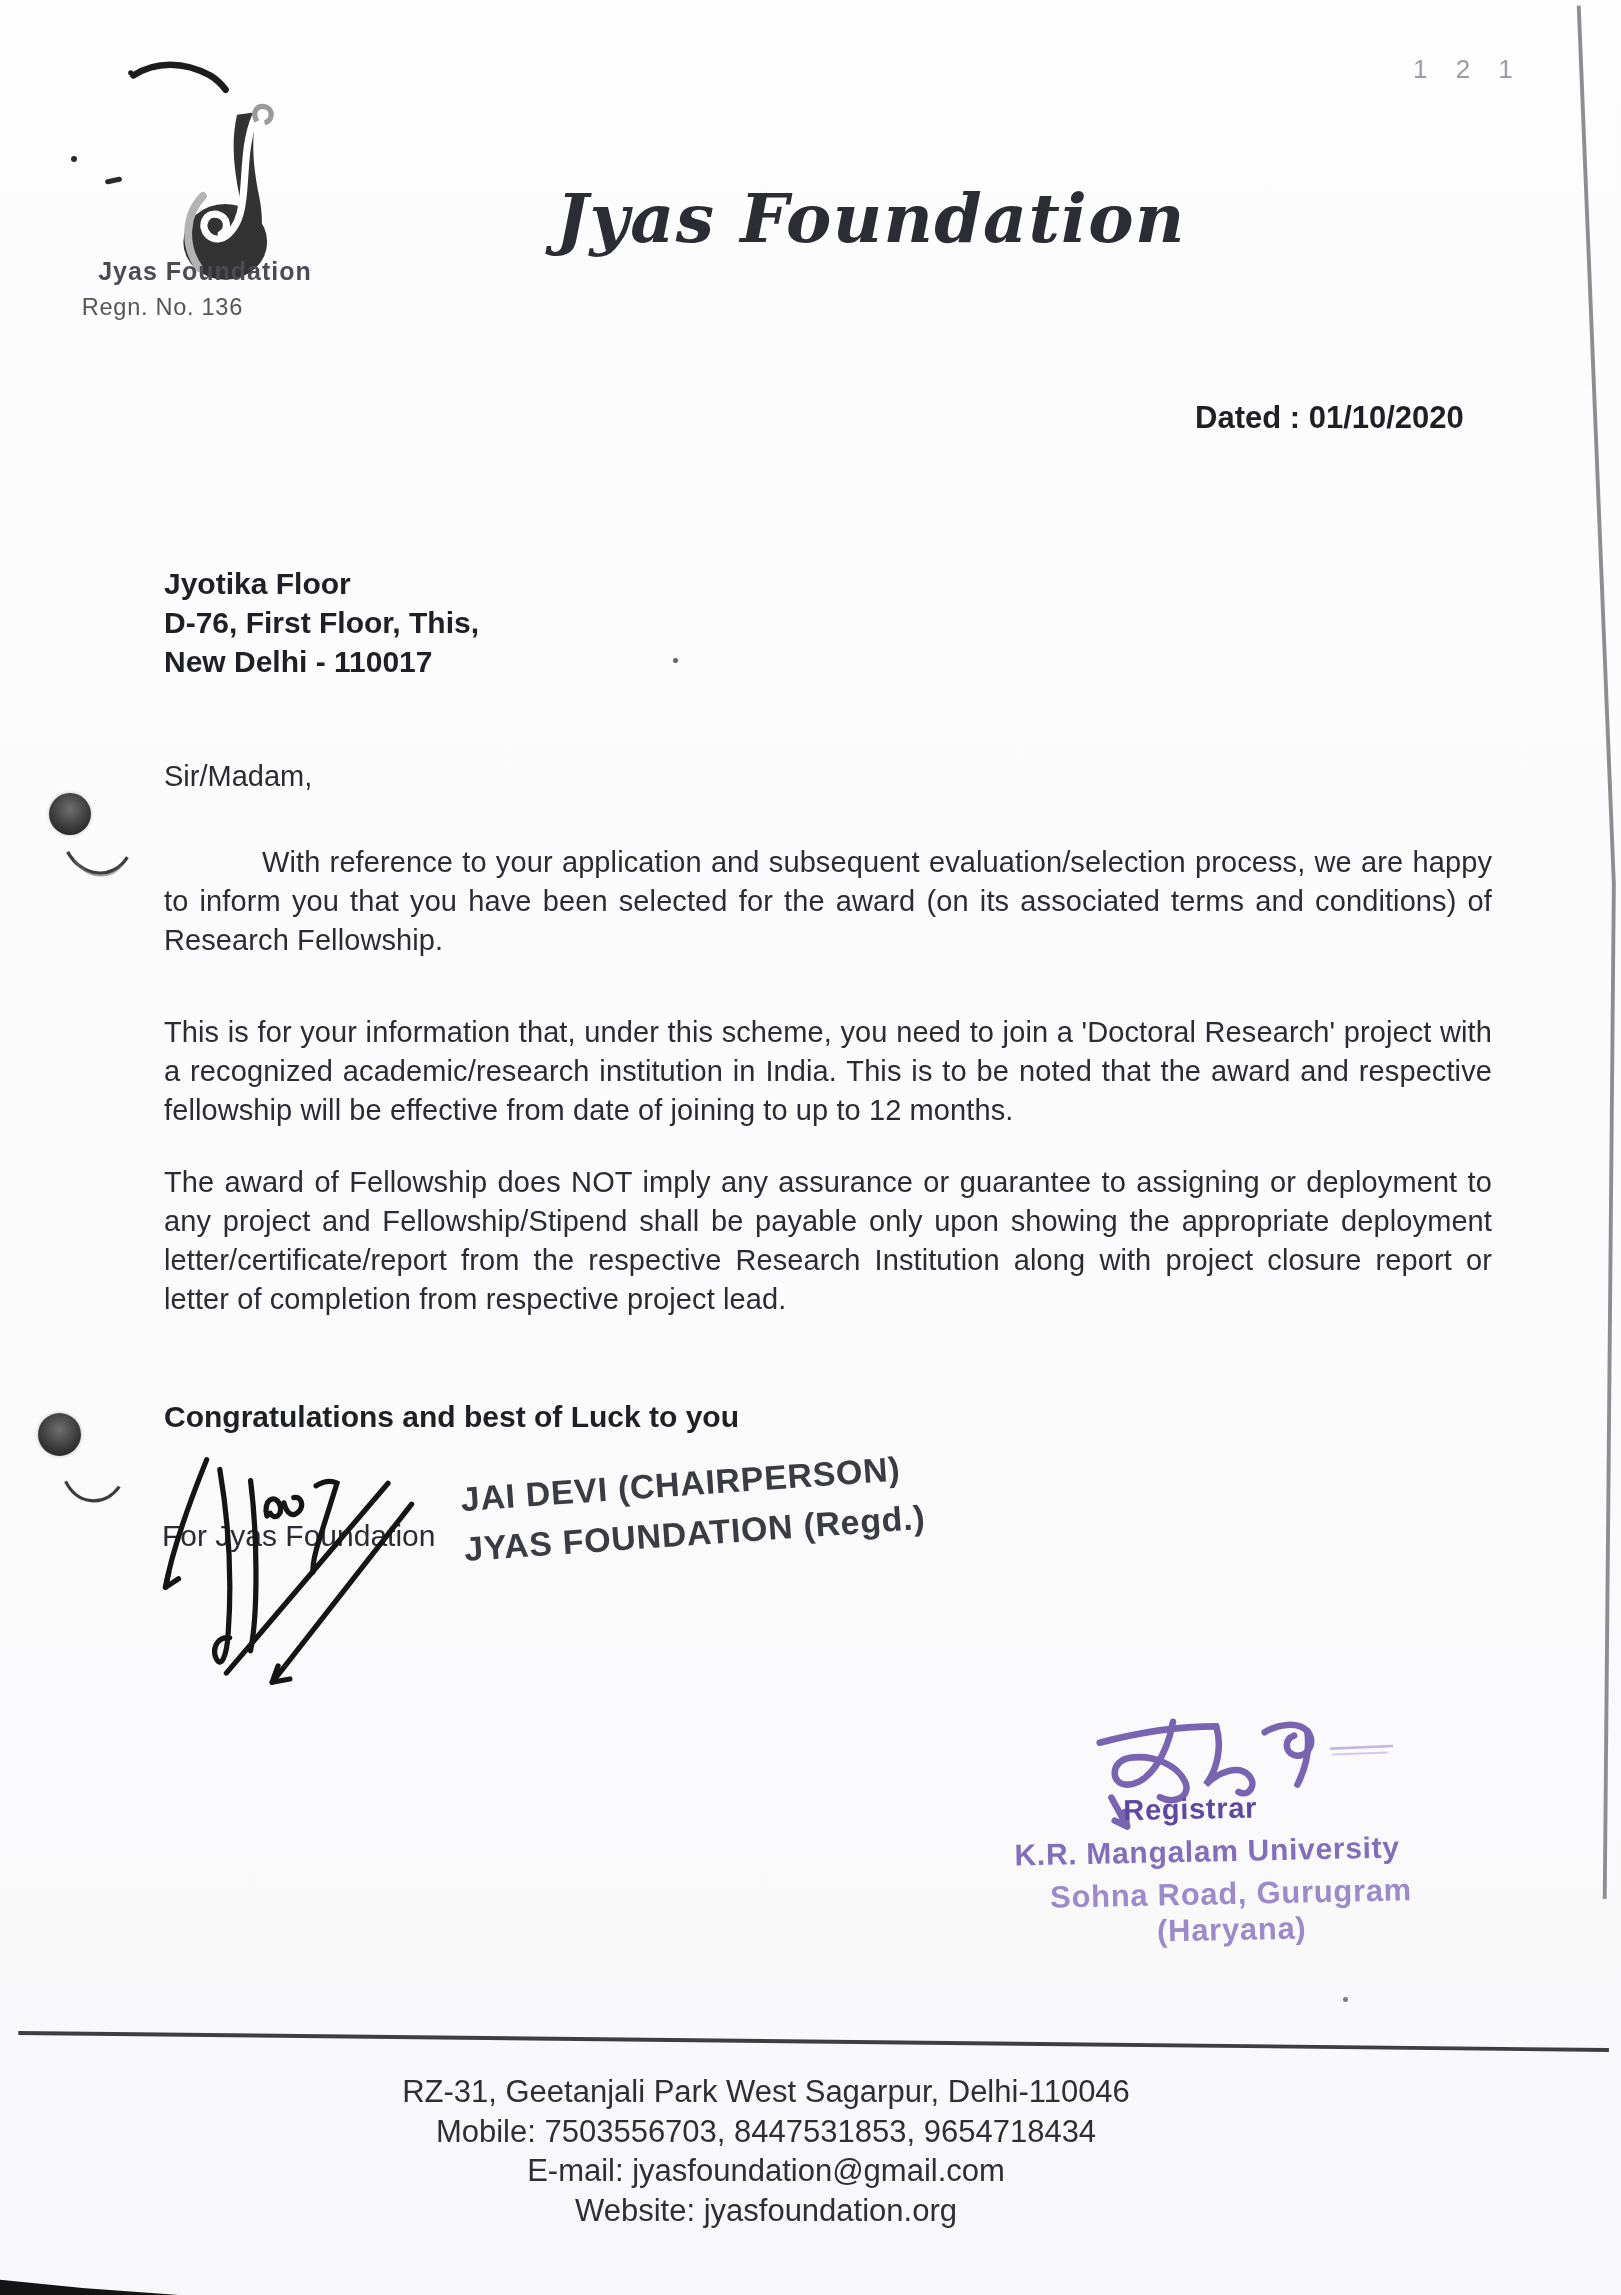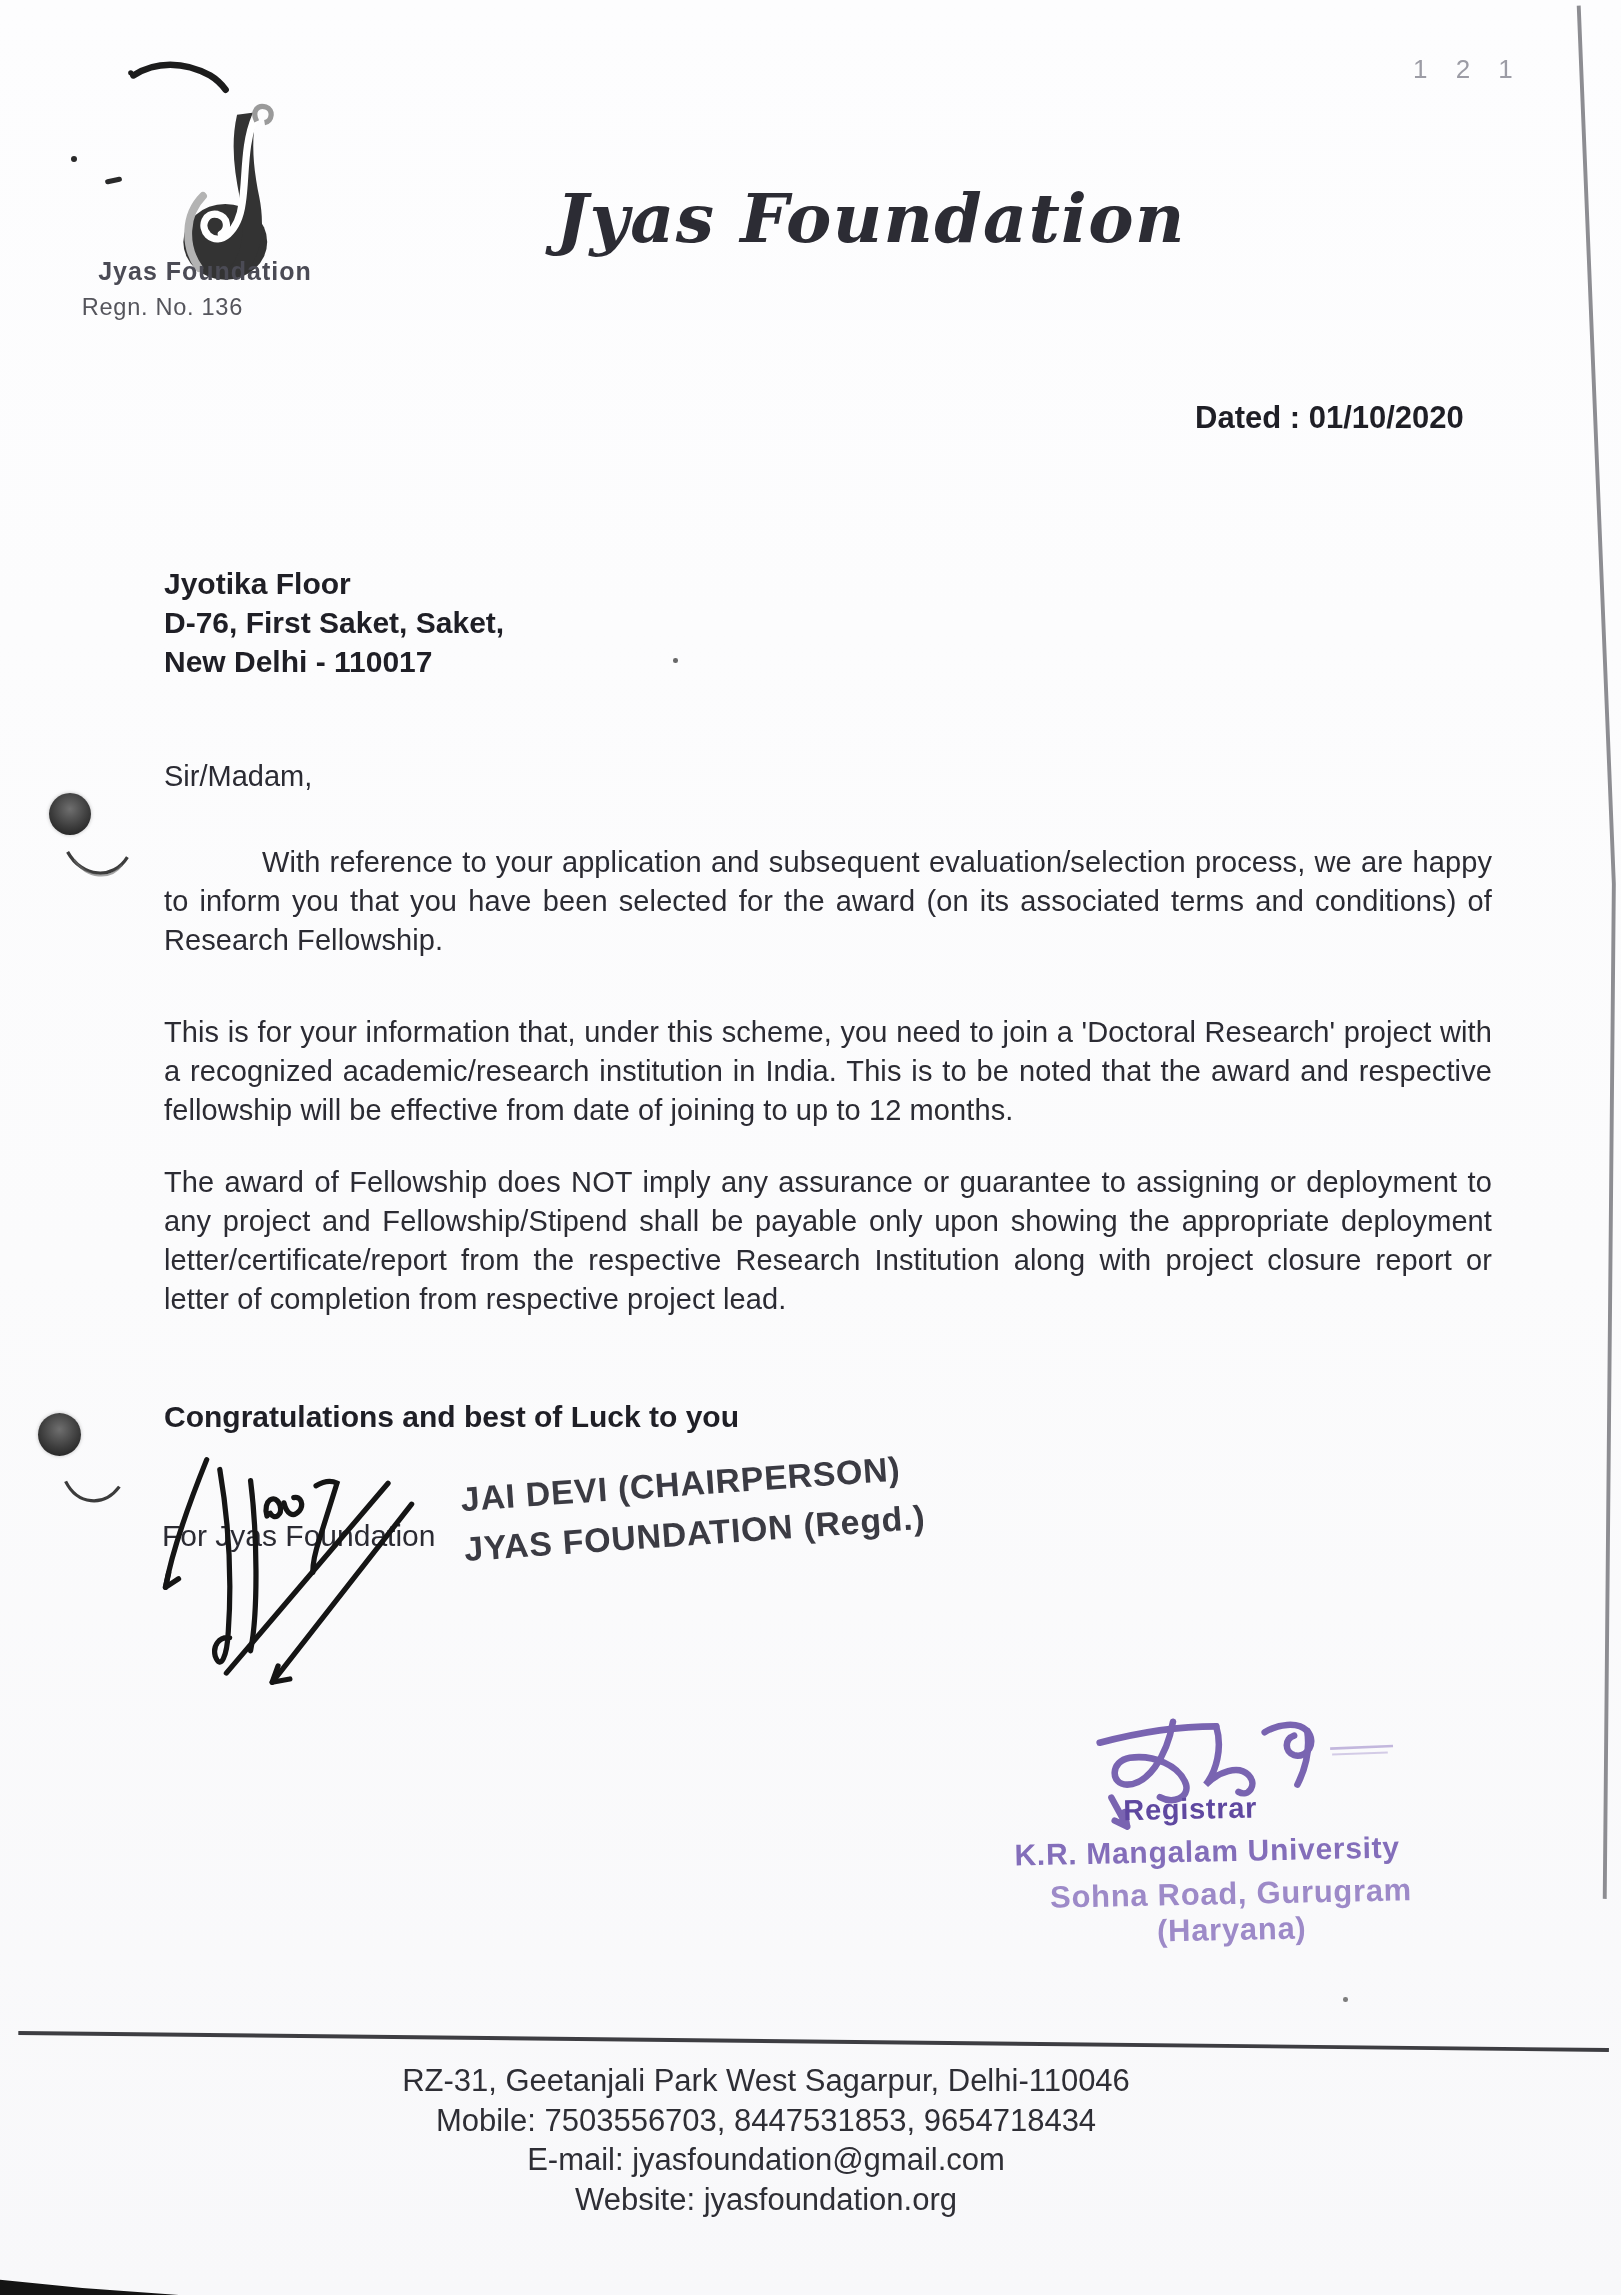--- a/index.html
+++ b/index.html
@@ -37,21 +37,21 @@
   .signatory{
     font-size:34px;font-weight:600;color:#3b3b43;line-height:50px;
     letter-spacing:0.7px;white-space:nowrap;transform:rotate(-4deg);transform-origin:left bottom;
   }
   
   .stamp-block{transform:rotate(-1.2deg);text-align:center;}
   .stamp-title{font-size:29px;font-weight:700;color:#5f48a0;letter-spacing:0.7px;transform:translateX(-39px);}
   .stamp-univ{font-size:30px;font-weight:600;color:#7a63b5;opacity:.92;letter-spacing:0.7px;margin-top:9.2px;transform:translateX(-23px);}
   .stamp-addr{font-size:31px;font-weight:600;color:#8d77c0;opacity:.85;letter-spacing:0.7px;margin-top:7.9px;}
   
-  .footer-block{text-align:center;color:#2e2e35;}
+  .footer-block{text-align:center;color:#2e2e35;margin-top:11px;}
   .footer-block .f-line{font-size:31px;line-height:39px;margin-bottom:0.7px;white-space:nowrap;}
   
   .punch-hole{
     border-radius:50%;
     background:radial-gradient(circle at 50% 38%, #6f6f6f 0%, #3c3c3c 55%, #161616 100%);
     box-shadow:0 0 3.9px rgba(0,0,0,.25);
   }
   .speck{background:#2a2a2a;border-radius:50%;}
 </style>
 </head>
@@ -79,21 +79,21 @@
   <div class="abs corner-mark" style="left:1413px;top:54px;">1 2 1</div>
 
   <svg class="abs" style="left:1567px;top:0;" width="54" height="1911" viewBox="0 0 83 2920">
     <polyline points="18,0 72,1350 58,2910" stroke="#8d8d92" stroke-width="6" fill="none"></polyline>
   </svg>
 
   <div class="abs date-line" style="left:1195px;top:400px;">Dated : 01/10/2020</div>
 
   <div class="abs" style="left:164px;top:564px;">
     <div class="addr">Jyotika Floor</div>
-    <div class="addr">D-76, First Saket, Saket,</div>
+    <div class="addr">D-76, First Floor, This,</div>
     <div class="addr">New Delhi - 110017</div>
   </div>
 
   <div class="abs salutation" style="left:164px;top:760px;">Sir/Madam,</div>
 
   <div class="abs body-text indent-first" style="left:164px;top:843px;width:1328px;">With reference to your application and subsequent evaluation/selection process, we are happy to inform you that you have been selected for the award (on its associated terms and conditions) of Research Fellowship.</div>
 
   <div class="abs body-text" style="left:164px;top:1013px;width:1328px;">This is for your information that, under this scheme, you need to join a 'Doctoral Research' project with a recognized academic/research institution in India. This is to be noted that the award and respective fellowship will be effective from date of joining to up to 12 months.</div>
 
   <div class="abs body-text" style="left:164px;top:1163px;width:1328px;">The award of Fellowship does NOT imply any assurance or guarantee to assigning or deployment to any project and Fellowship/Stipend shall be payable only upon showing the appropriate deployment letter/certificate/report from the respective Research Institution along with project closure report or letter of completion from respective project lead.</div>

